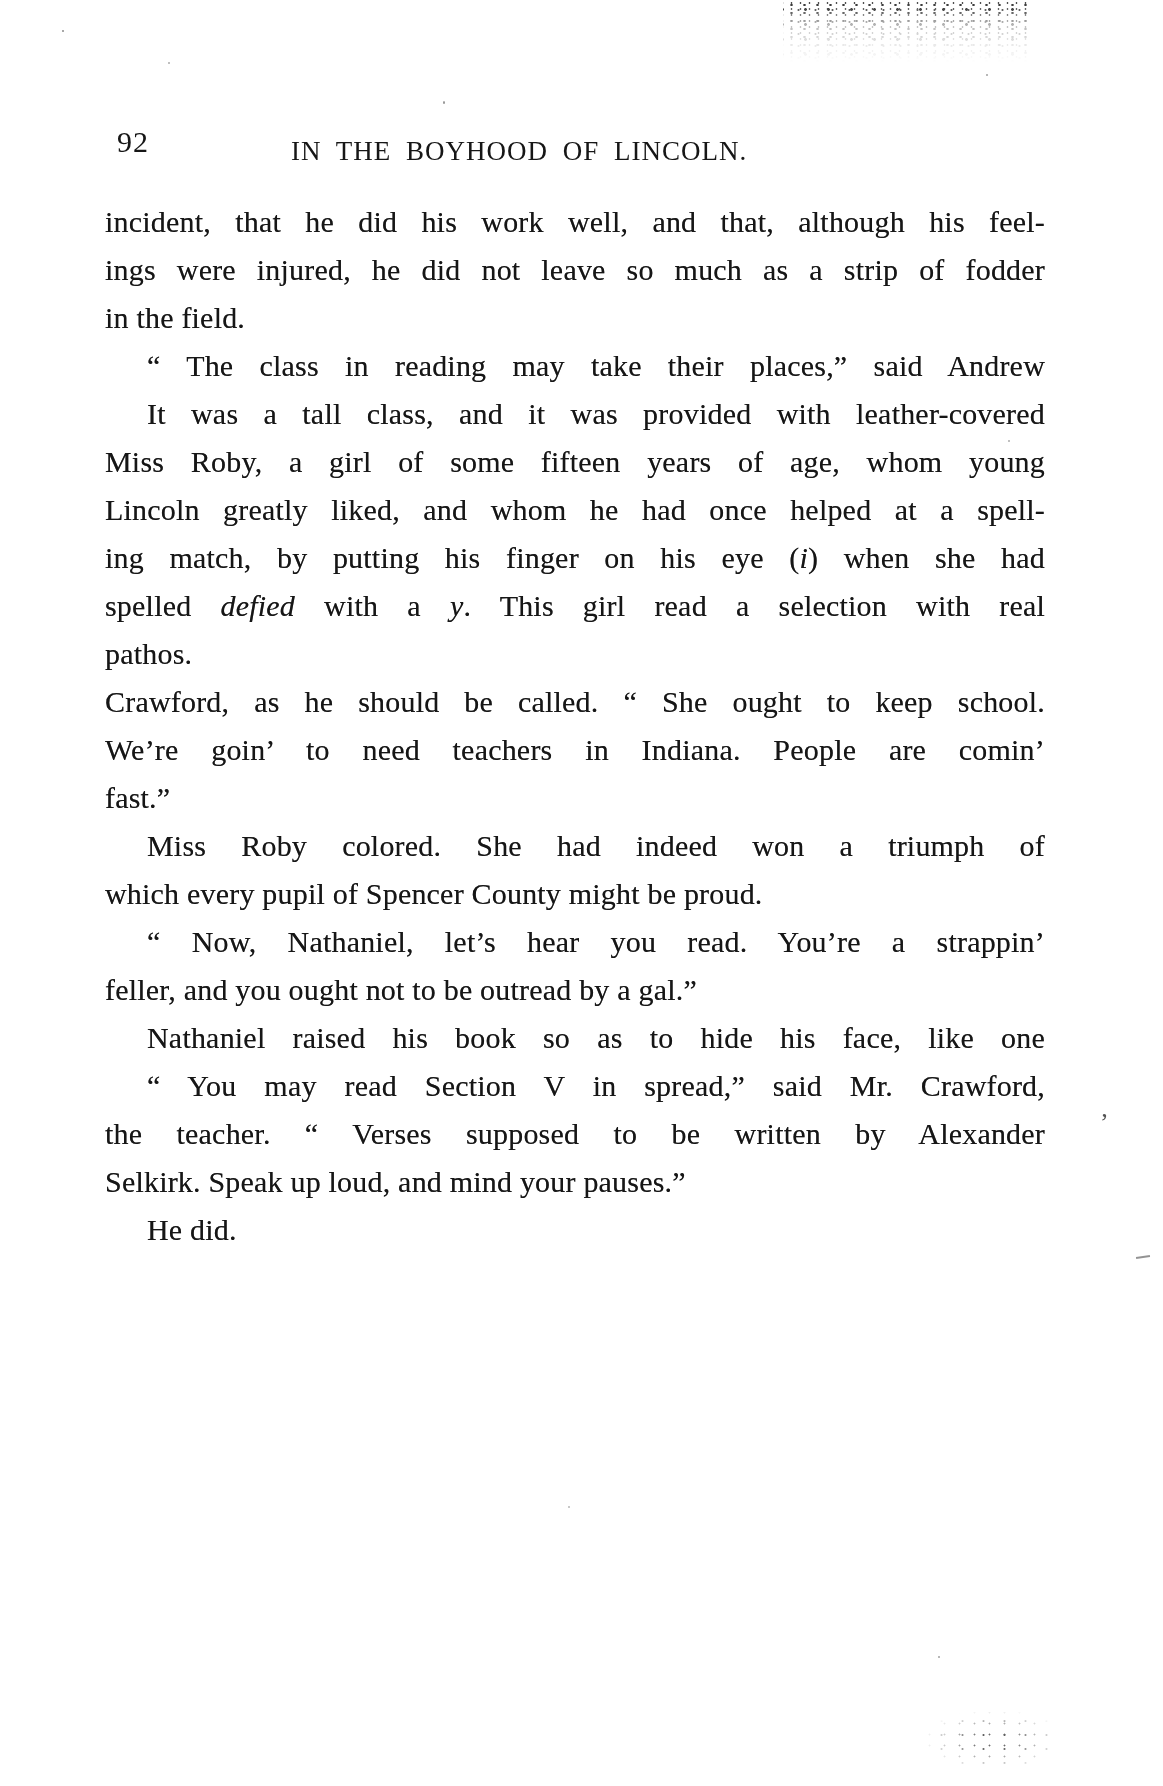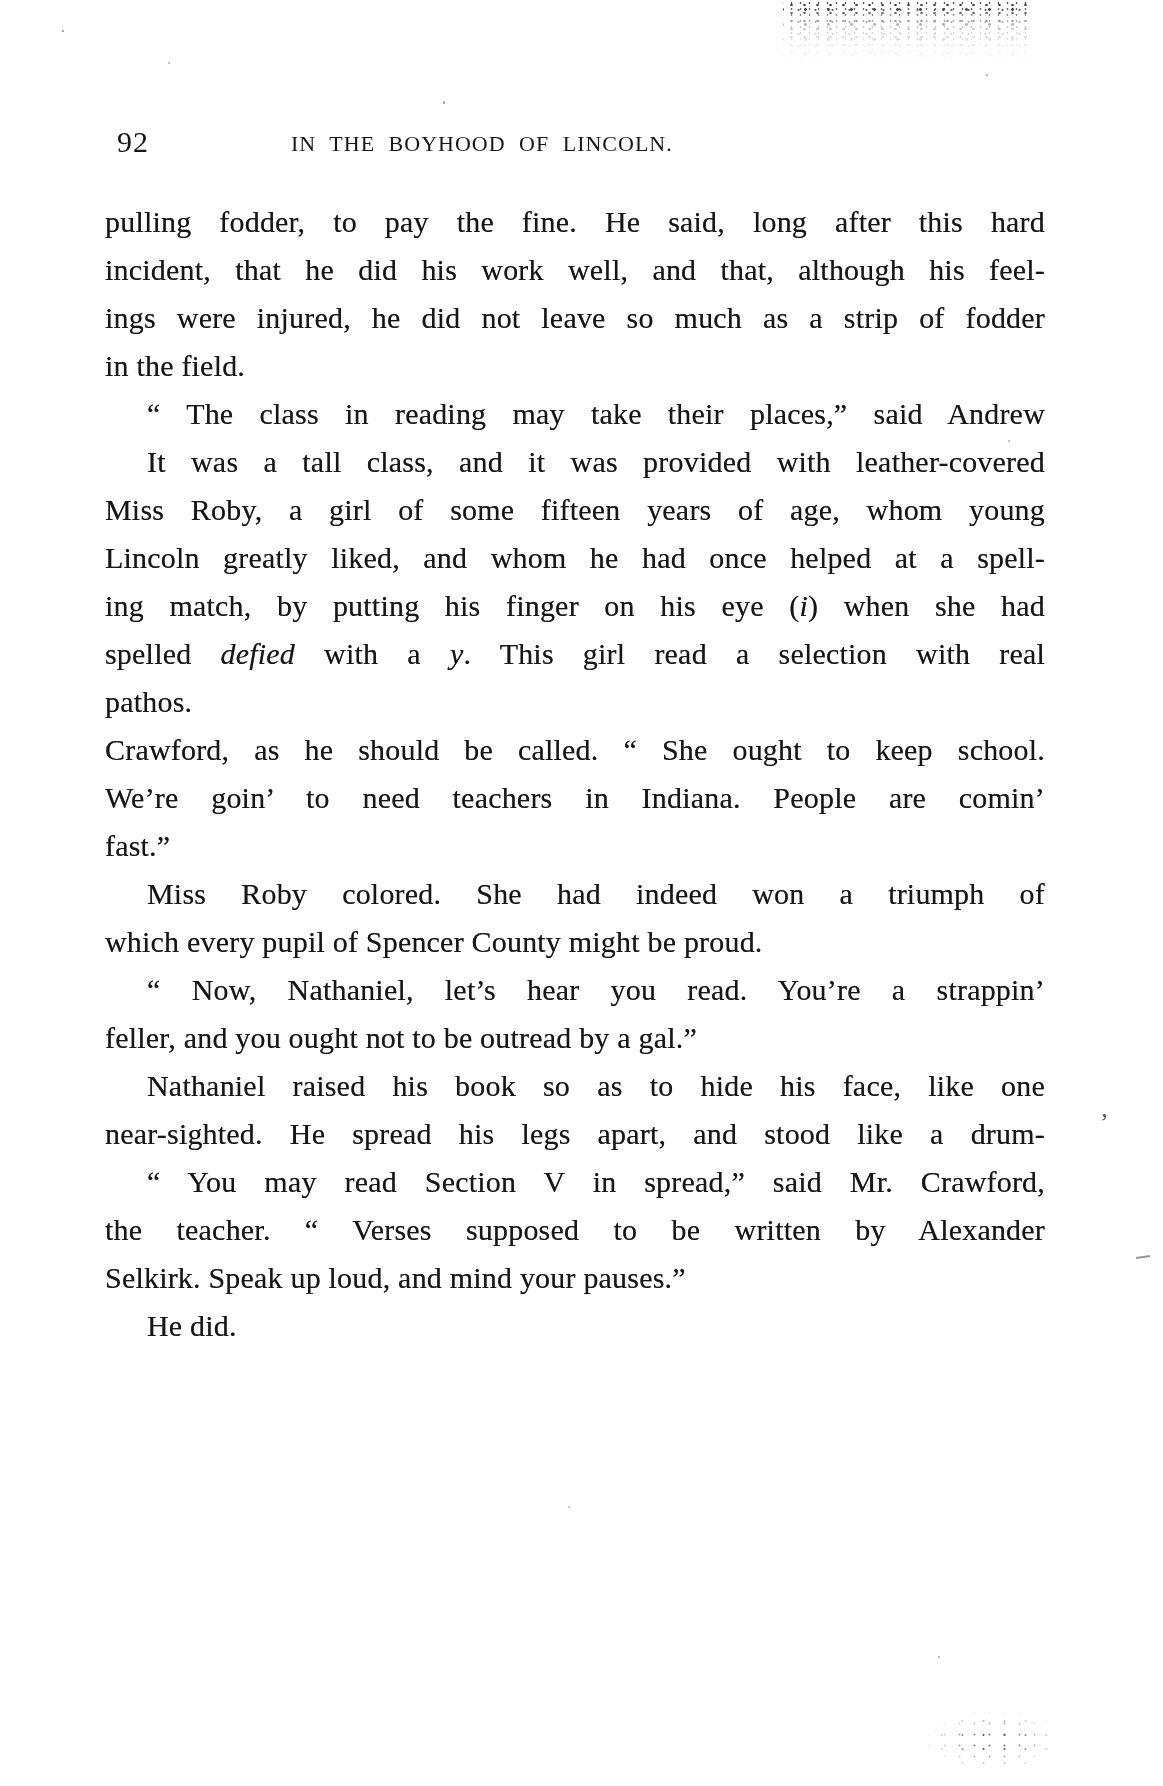--- a/index.html
+++ b/index.html
@@ -14,22 +14,22 @@
   .page { position: absolute; inset: 0; }
 
   
   .pagenum {
     position: absolute; left: 103px; top: 126px;
     font-size: 30px; line-height: 32px;
     letter-spacing: 1px;
     margin-left: 14px;
   }
   .running-title {
-    position: absolute; left: 291px; top: 129px;
-    font-size: 22px; line-height: 30px;
+    position: absolute; left: 291px; top: 136px;
+    font-size: 27px; line-height: 30px;
     letter-spacing: 1px; word-spacing: 7px;
     white-space: nowrap;
   }
 
   
   .body-text {
     position: absolute; left: 105px; top: 198px; width: 940px;
   }
   .line {
     font-size: 30px;
@@ -98,40 +98,38 @@
 <div class="page">
 
   <div class="noise-top"></div>
 
   <header>
     <span class="pagenum">92</span>
     <span class="running-title">IN THE BOYHOOD OF LINCOLN.</span>
   </header>
 
   <main class="body-text">
-      <div class="line just"><span>pulling fodder, to pay the fine. He said, long after this hard</span></div>
       <div class="line just"><span>incident, that he did his work well, and that, although his feel-</span></div>
       <div class="line just"><span>ings were injured, he did not leave so much as a strip of fodder</span></div>
       <div class="line"><span>in the field.</span></div>
       <div class="line indent just"><span>“ The class in reading may take their places,” said Andrew</span></div>
       <div class="line indent just"><span>It was a tall class, and it was provided with leather-covered</span></div>
       <div class="line just"><span>Miss Roby, a girl of some fifteen years of age, whom young</span></div>
       <div class="line just"><span>Lincoln greatly liked, and whom he had once helped at a spell-</span></div>
       <div class="line just"><span>ing match, by putting his finger on his eye (</span><em>i</em><span>) when she had</span></div>
       <div class="line just"><span>spelled </span><em>defied</em><span> with a </span><em>y</em><span>. This girl read a selection with real</span></div>
       <div class="line"><span>pathos.</span></div>
       <div class="line just"><span>Crawford, as he should be called. “ She ought to keep school.</span></div>
       <div class="line just"><span>We’re goin’ to need teachers in Indiana. People are comin’</span></div>
       <div class="line"><span>fast.”</span></div>
       <div class="line indent just"><span>Miss Roby colored. She had indeed won a triumph of</span></div>
       <div class="line"><span>which every pupil of Spencer County might be proud.</span></div>
       <div class="line indent just"><span>“ Now, Nathaniel, let’s hear you read. You’re a strappin’</span></div>
       <div class="line"><span>feller, and you ought not to be outread by a gal.”</span></div>
       <div class="line indent just"><span>Nathaniel raised his book so as to hide his face, like one</span></div>
-      <div class="line just"><span>near-sighted. He spread his legs apart, and stood like a drum-</span></div>
       <div class="line indent just"><span>“ You may read Section V in spread,” said Mr. Crawford,</span></div>
       <div class="line just"><span>the teacher. “ Verses supposed to be written by Alexander</span></div>
       <div class="line"><span>Selkirk. Speak up loud, and mind your pauses.”</span></div>
       <div class="line indent"><span>He did.</span></div>
     </main>
 
   <div class="noise-bottom"></div>
 
   <span class="tickmark">’</span>
   <div class="dashmark"></div>

